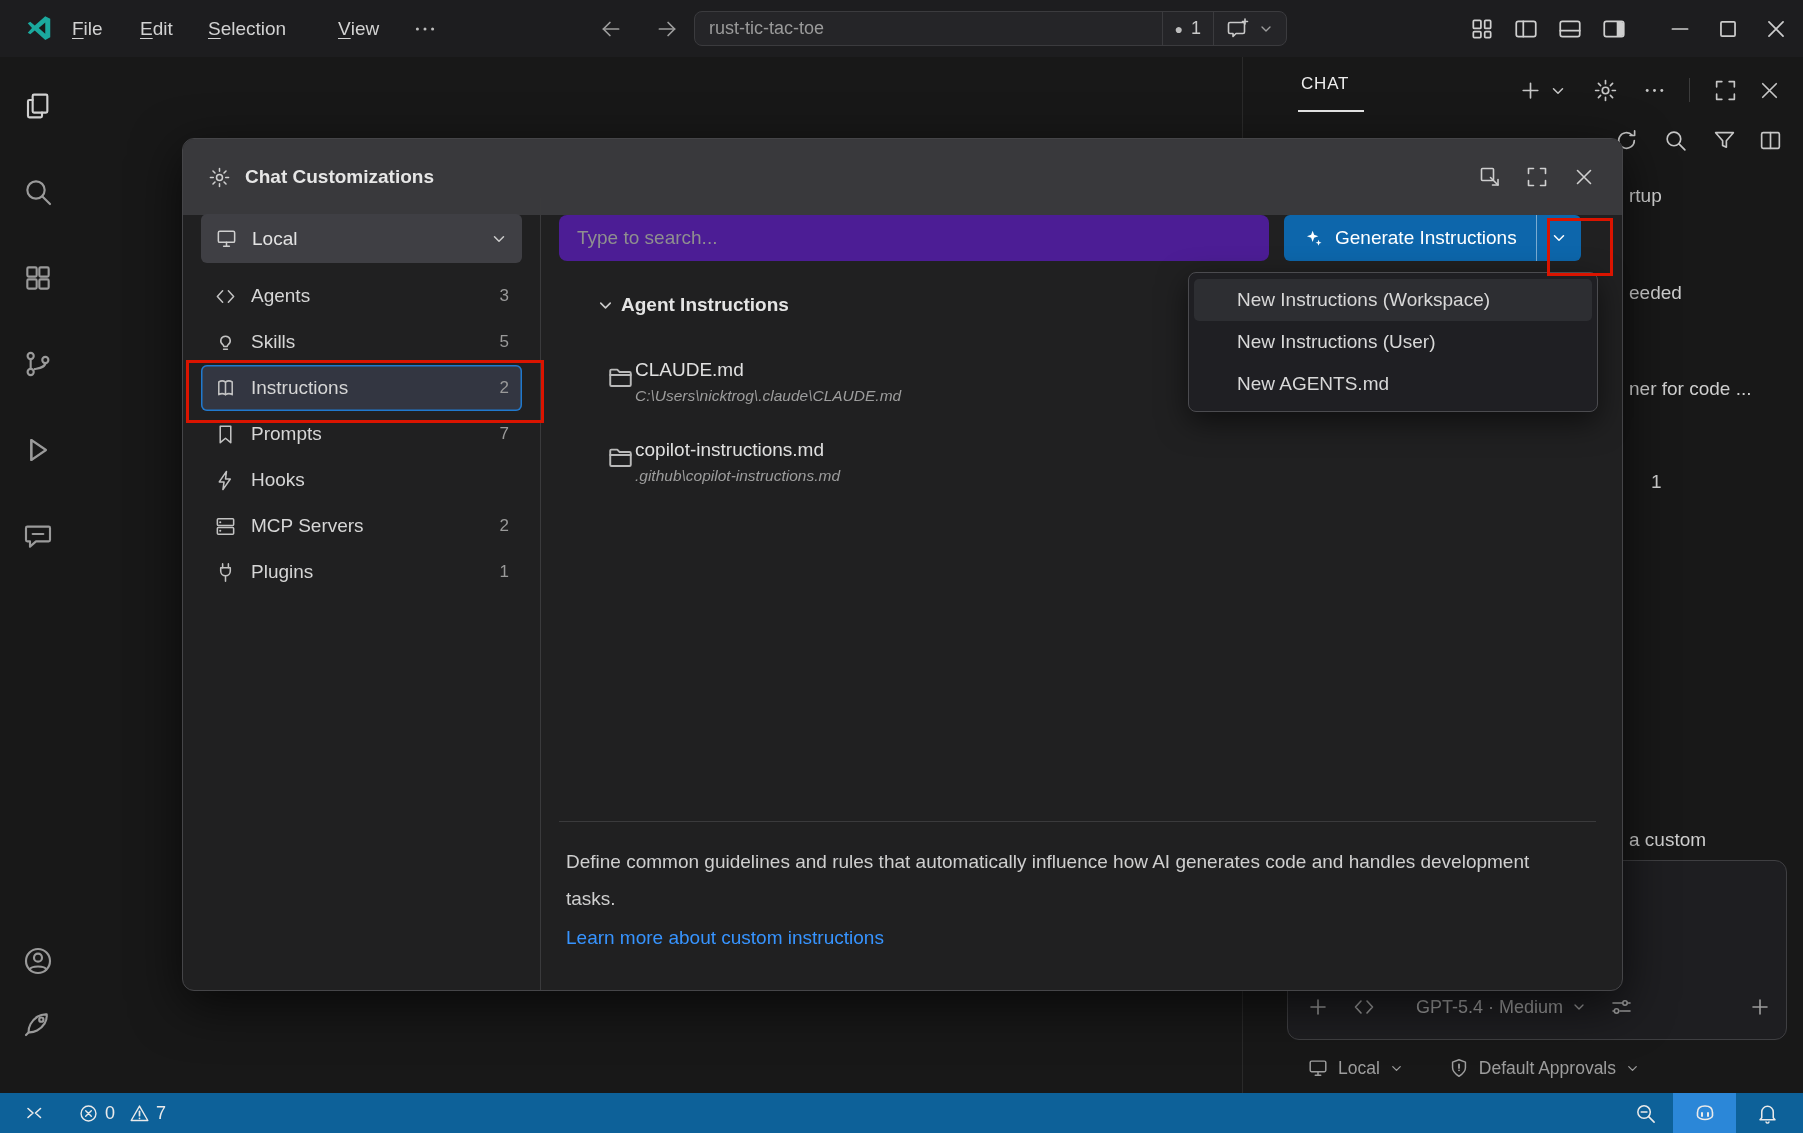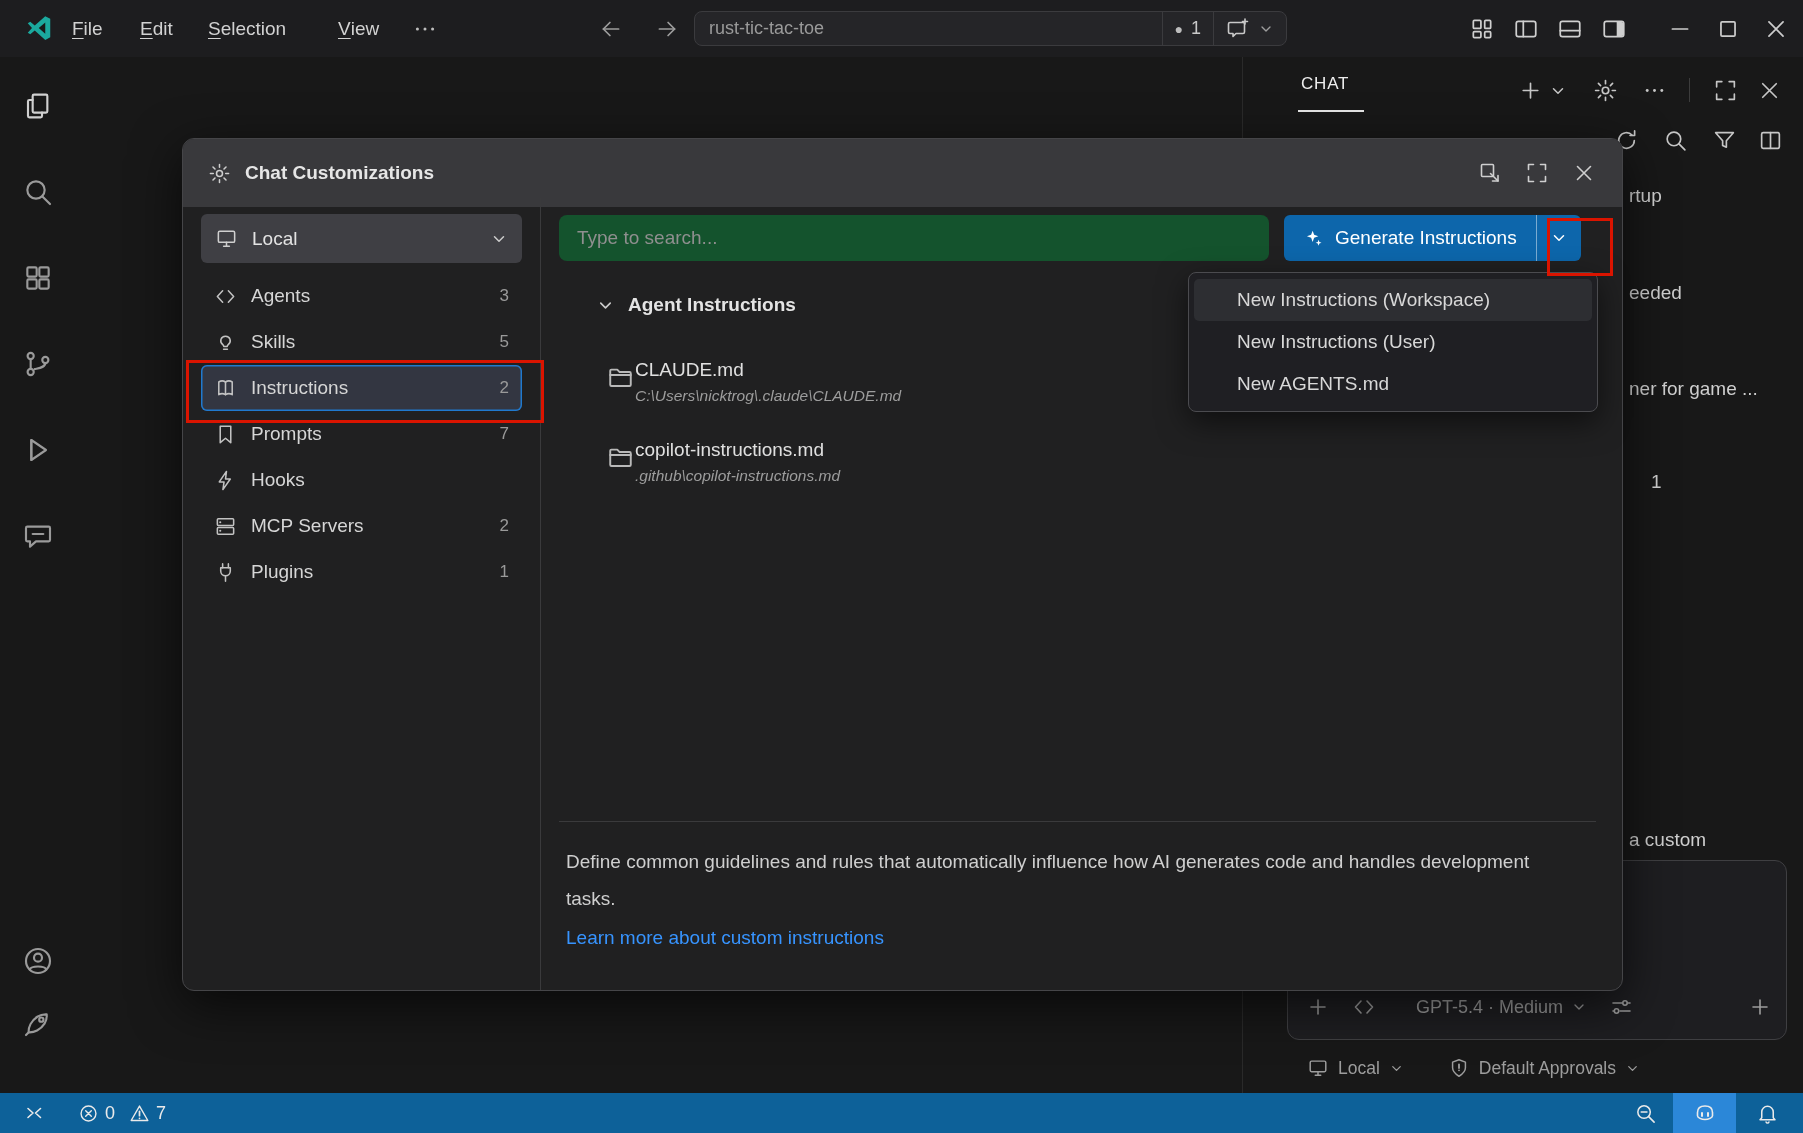--- a/index.html
+++ b/index.html
@@ -46,50 +46,50 @@
   .ci-model{margin-left:40px;display:flex;align-items:center;gap:8px;font-size:18px;color:#9d9d9d;cursor:pointer;}
   .ci-chev{width:16px;height:16px;}
   .env-row{position:absolute;left:64px;top:993px;height:36px;display:flex;align-items:center;gap:9px;font-size:17.5px;color:#9d9d9d;}
   .env-ic{width:22px;height:22px;}
   .env-gap{width:26px;}
 
   
   .dialog{position:absolute;left:182px;top:138px;width:1441px;height:853px;background:#202021;
           border:1px solid #454548;border-radius:12px;box-sizing:border-box;z-index:20;
           box-shadow:0 14px 50px rgba(0,0,0,.65);}
-  .dlg-header{position:absolute;left:0;top:0;right:0;height:68px;background:#39393c;border-radius:11px 11px 0 0;
+  .dlg-header{position:absolute;left:0;top:0;right:0;height:76px;background:#39393c;border-radius:11px 11px 0 0;
               display:flex;align-items:center;}
   .dlg-gear{width:23px;height:23px;margin-left:25px;color:#cfcfcf;}
   .dlg-title{margin-left:14px;font-size:19px;font-weight:700;color:#e6e6e6;}
   .dlg-hicons{margin-left:auto;margin-right:26px;display:flex;align-items:center;gap:23px;}
   .dlg-hic{width:24px;height:24px;color:#cfcfcf;cursor:pointer;}
   .dlg-body{position:absolute;left:0;top:59px;right:0;bottom:0;}
   .dlg-side{position:absolute;left:0;top:0;bottom:0;width:358px;border-right:1px solid #3a3a3c;box-sizing:border-box;}
   .src-select{position:absolute;left:18px;right:18px;top:16px;height:49px;background:#3f3f44;border-radius:6px;
               display:flex;align-items:center;padding:0 14px;box-sizing:border-box;gap:14px;cursor:pointer;}
   .src-label{font-size:19px;color:#e3e3e3;}
   .src-chev{margin-left:auto;width:18px;height:18px;color:#cccccc;}
   .nav{position:absolute;left:0;right:0;top:75px;}
   .nav-row{margin:0 18px;height:46px;display:flex;align-items:center;gap:14px;padding:0 13px;border-radius:6px;
            color:#d6d6d6;font-size:19px;cursor:pointer;box-sizing:border-box;}
   .nav-row .nic{width:23px;height:23px;color:#c2c2c2;}
   .nav-row .count{margin-left:auto;color:#9a9a9a;font-size:17px;}
   .nav-row.selected{background:#333641;box-shadow:inset 0 0 0 1.5px #2079ce;}
   .dlg-main{position:absolute;left:359px;top:0;right:0;bottom:0;}
-  .search-box{position:absolute;left:17px;top:17px;width:710px;height:46px;background:#14532d;border:none;outline:none;
+  .search-box{position:absolute;left:17px;top:17px;width:710px;height:46px;background:#4c1d95;border:none;outline:none;
               border-radius:8px;color:#bdbdbd;font-size:19px;padding:0 18px;box-sizing:border-box;font-family:inherit;}
   .search-box::placeholder{color:#8f8f8f;}
   .gen-btn{position:absolute;left:742px;top:17px;height:46px;display:flex;cursor:pointer;}
   .gen-main{display:flex;align-items:center;gap:11px;padding:0 19px;background:#0d66ab;border-radius:6px 0 0 6px;}
   .gen-sparkle{width:21px;height:21px;color:#ffffff;}
   .gen-label{font-size:19px;color:#ffffff;}
   .gen-chev{width:44px;background:#0d66ab;border-left:1px solid rgba(255,255,255,.45);border-radius:0 6px 6px 0;
             display:flex;align-items:center;justify-content:center;color:#fff;}
   .gen-chev .ic{width:18px;height:18px;}
-  .sec-head{position:absolute;left:54px;top:96px;display:flex;align-items:center;gap:13px;}
+  .sec-head{position:absolute;left:54px;top:96px;display:flex;align-items:center;gap:6px;}
   .sec-chev{width:19px;height:19px;color:#cccccc;cursor:pointer;}
   .sec-title{font-size:19px;font-weight:700;color:#e4e4e4;}
   .file-row{position:absolute;left:64px;display:flex;cursor:pointer;}
   .file-folder{width:29px;height:29px;color:#b9b9b9;margin-top:5px;}
   .file-name{font-size:19px;color:#e0e0e0;line-height:24px;}
   .file-path{font-size:15.5px;color:#9d9d9d;line-height:21px;margin-top:3px;font-style:italic;}
   .foot-divider{position:absolute;left:17px;right:26px;top:623px;height:1px;background:#3a3a3c;}
   .dlg-desc{position:absolute;left:24px;top:645px;width:990px;font-size:19px;line-height:37px;color:#cfcfcf;}
   .dlg-link{position:absolute;left:24px;top:729px;font-size:19px;color:#3794ff;cursor:pointer;}
 
@@ -335,21 +335,21 @@
       </span>
     <span class="ic cp-ic" style="left:515px;top:71px">
         <svg viewBox="0 0 24 24">
           <rect x="3.5" y="4.5" width="17" height="15" rx="1.5"></rect>
           <path d="M12 4.5v15"></path>
         </svg>
       </span>
 
     <span class="frag" style="left:386px;top:128px">rtup</span>
     <span class="frag" style="left:386px;top:225px">eeded</span>
-    <span class="frag" style="left:386px;top:321px">ner for game ...</span>
+    <span class="frag" style="left:386px;top:321px">ner for code ...</span>
     <span class="frag" style="left:408px;top:414px">1</span>
     <span class="frag" style="left:386px;top:772px">a custom</span>
 
     <div class="chat-input">
       <div class="ci-row">
         <span class="ic ci-ic">
             <svg viewBox="0 0 24 24">
               <path d="M12 5v14M5 12h14"></path>
             </svg>
           </span>

